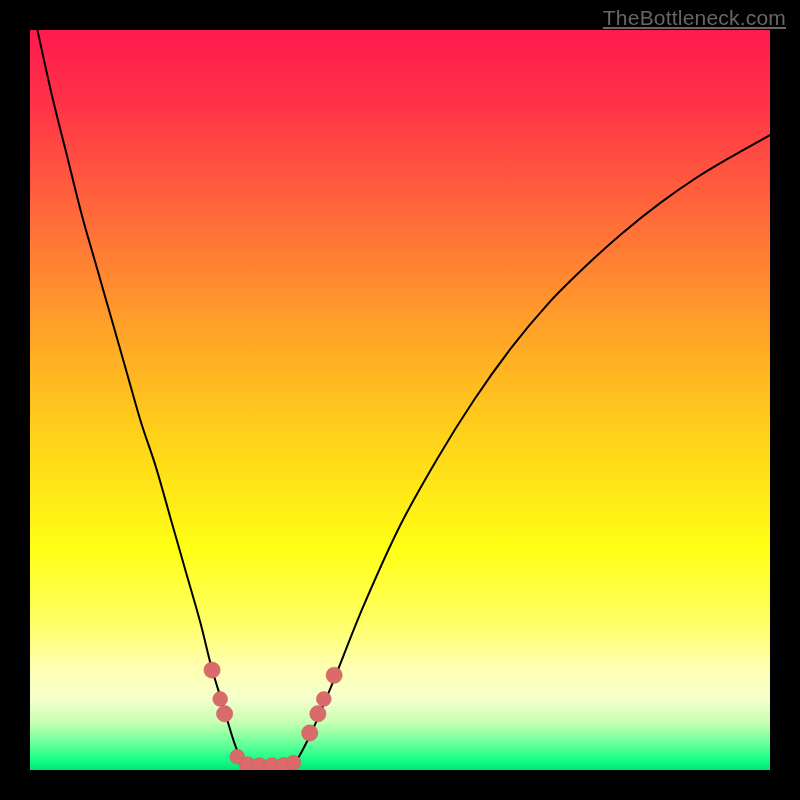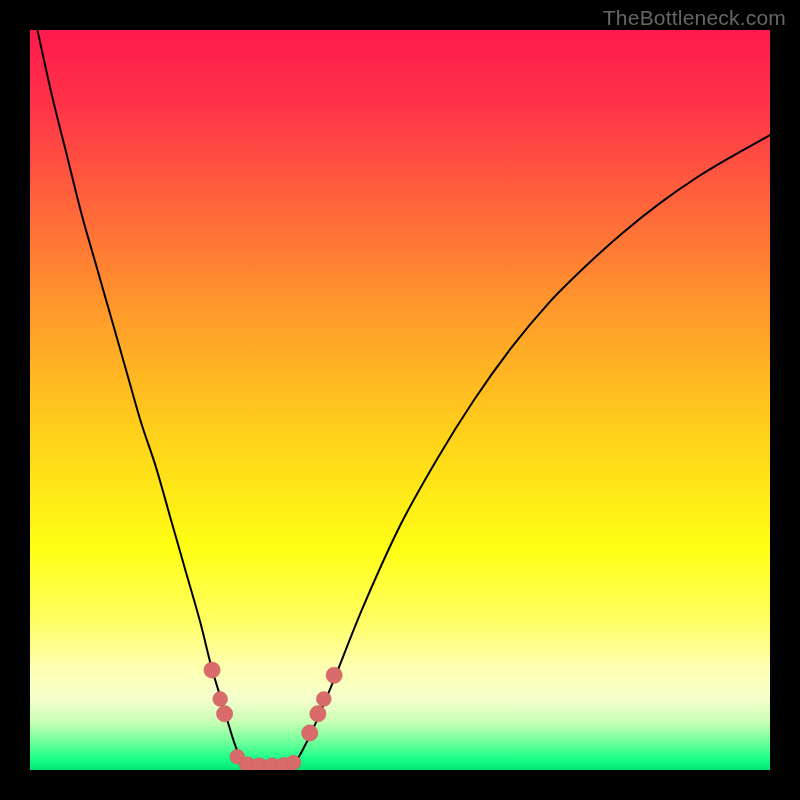--- a/index.html
+++ b/index.html
@@ -22,20 +22,21 @@
     width: 100%; height: 100%;
   }
   .watermark {
     position: absolute;
     top: 6px; right: 14px;
     font-family: Arial, Helvetica, sans-serif;
     font-size: 21px;
     color: #666;
     font-weight: 500;
     letter-spacing: 0.2px;
+    text-decoration: underline;
   }
   svg.curves {
     position: absolute;
     top: 0; left: 0;
     width: 740px; height: 740px;
   }
 </style>
 </head>
 <body>
 <div class="frame">

